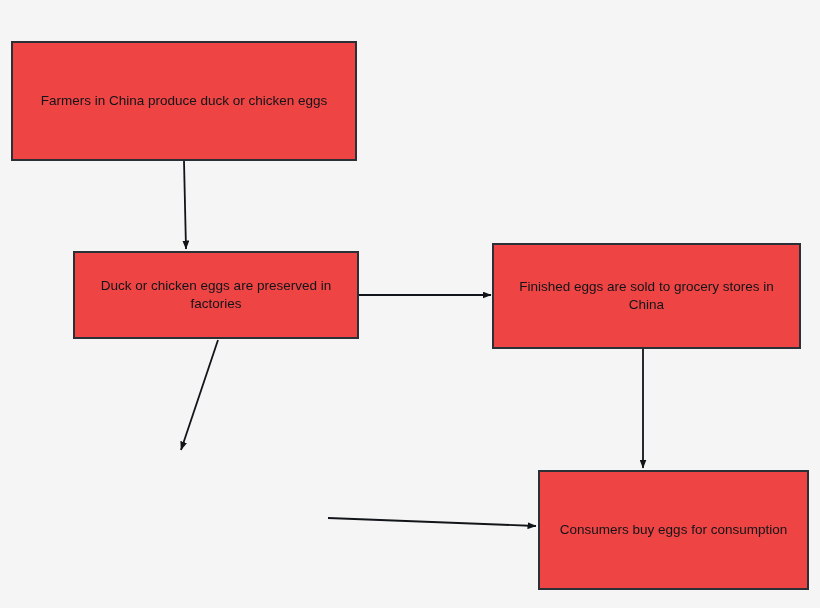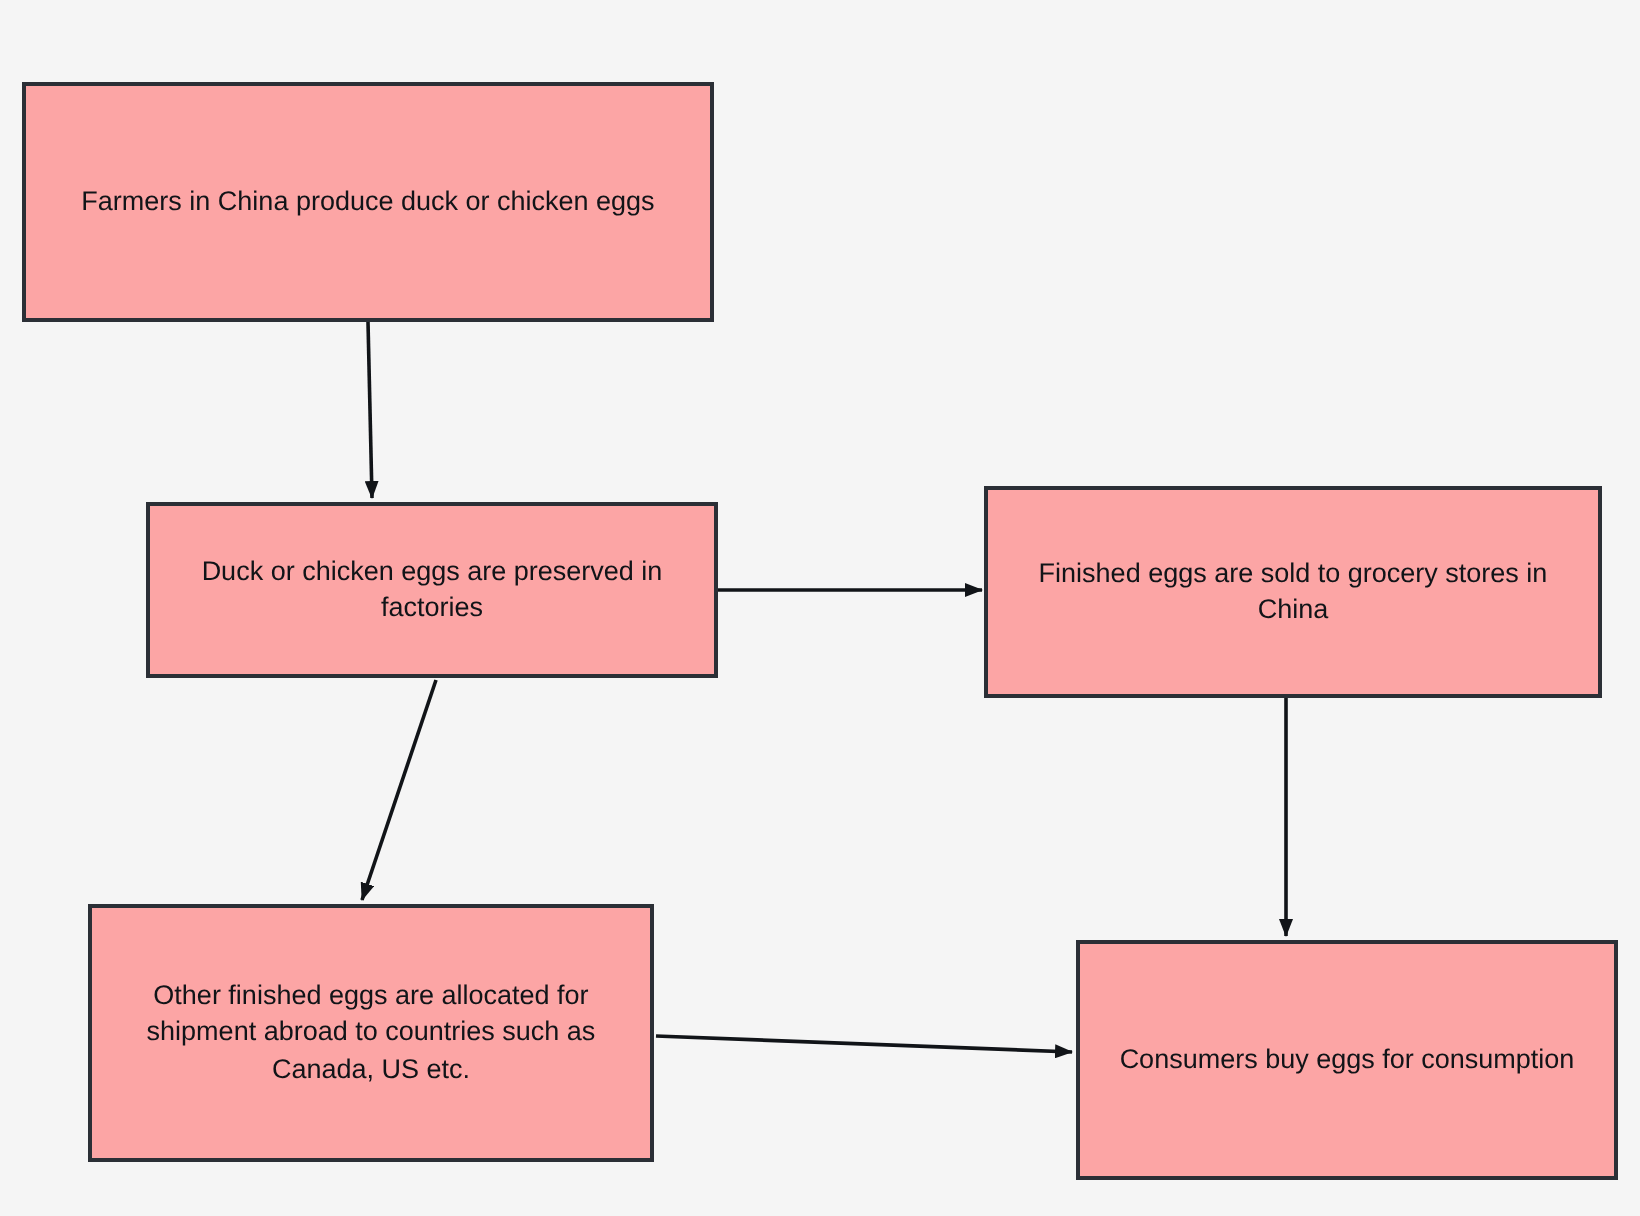--- a/index.html
+++ b/index.html
@@ -12,21 +12,21 @@
     position: relative;
     width: 820px;
     height: 608px;
     background: #f5f5f5;
     overflow: hidden;
     font-family: "Liberation Sans", "DejaVu Sans", sans-serif;
   }
   .node {
     position: absolute;
     box-sizing: border-box;
-    background: #fca5a5;
+    background: #ef4444;
     border: 2px solid #2b2f36;
     display: flex;
     align-items: center;
     justify-content: center;
     text-align: center;
     color: #111418;
     font-size: 13.5px;
     line-height: 1.35;
     padding: 4px 10px;
   }
@@ -78,21 +78,18 @@
   </div>
 
   <div id="node-preserved" class="node">
     <span class="node-label">Duck or chicken eggs are preserved in factories</span>
   </div>
 
   <div id="node-grocery" class="node">
     <span class="node-label">Finished eggs are sold to grocery stores in China</span>
   </div>
 
-  <div id="node-shipment" class="node">
-    <span class="node-label">Other finished eggs are allocated for shipment abroad to countries such as Canada, US etc.</span>
-  </div>
 
   <div id="node-consumers" class="node">
     <span class="node-label">Consumers buy eggs for consumption</span>
   </div>
 
 </div>
 
 </body></html>

